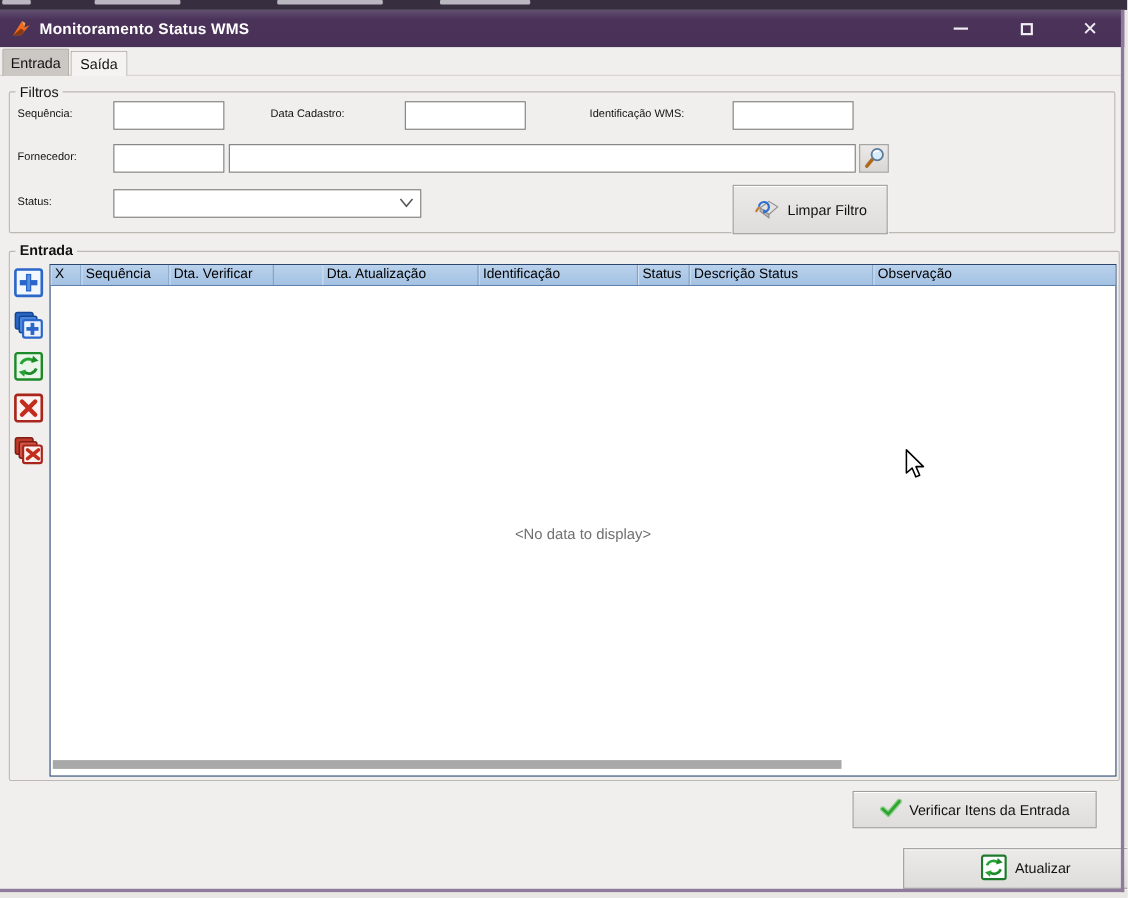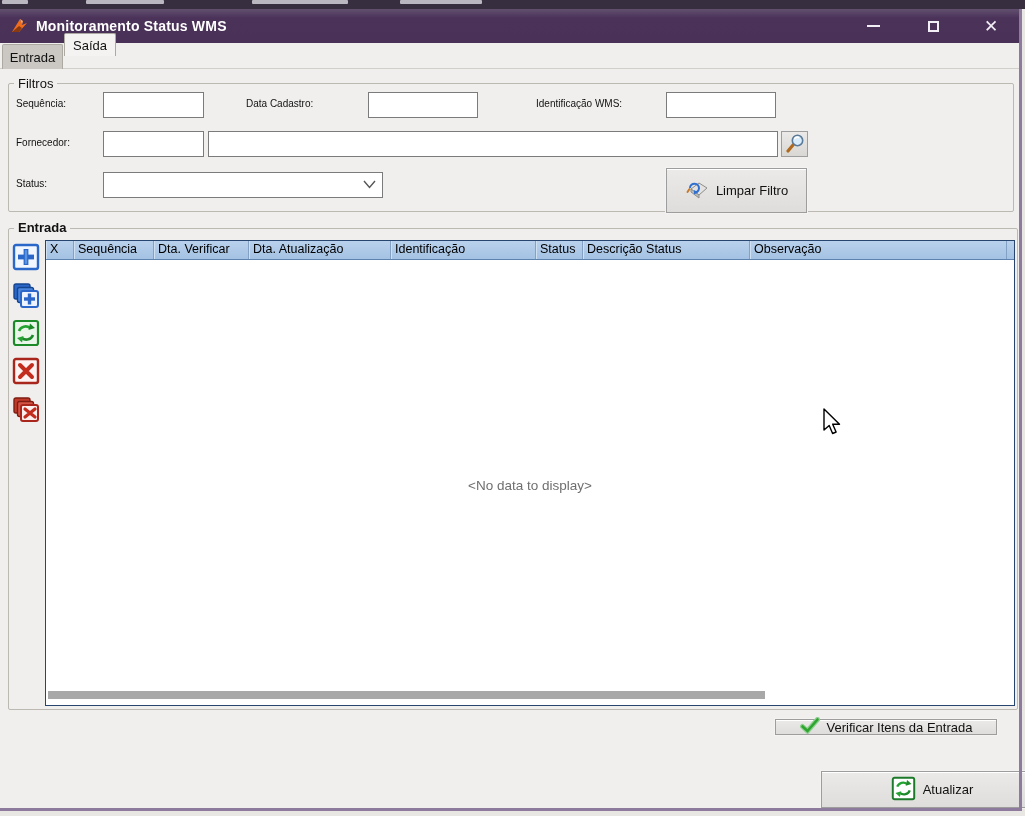--- a/index.html
+++ b/index.html
@@ -93,21 +93,21 @@
       </div>
     <div class="win-btn" style="left:975px;">
         <span class="close-glyph">✕</span>
       </div>
   </div>
 
   <div class="tabbar"></div>
   <div class="tab active" style="left:2px;top:44px;width:61px;height:25px;">
       <span>Entrada</span>
     </div>
-  <div class="tab inactive" style="left:64px;top:33px;width:52px;height:23px;align-items:center;">
+  <div class="tab inactive" style="left:64px;top:46px;width:52px;height:23px;align-items:center;">
       <span>Saída</span>
     </div>
   <div class="tab inactive" style="left:114px;top:46px;width:93px;height:23px;margin-top:35px;">
       <span>Log de Erros</span>
     </div>
 
   <div class="client"></div>
 
   <div class="groupbox" style="left:8px;top:83px;width:1006px;height:129px;"></div>
   <span class="group-label" style="left:14px;top:76px;">Filtros</span>
@@ -208,31 +208,31 @@
         <path d="M13 14 L23 22 M23 14 L13 22" stroke="#c22d1e" stroke-width="3.2" stroke-linecap="round"></path>
       </svg>
     </span>
   </button>
 
   <div class="grid">
     <div class="grid-header">
         <div class="hcell" style="width: 28px;">X</div>
         <div class="hcell" style="width: 80px;">Sequência</div>
         <div class="hcell" style="width: 95px;">Dta. Verificar</div>
-        <div class="hcell" style="width: 142px;">Dta. Atualização</div>
+        <div class="hcell" style="width: 142px; margin-left: 44px;">Dta. Atualização</div>
         <div class="hcell" style="width: 145px;">Identificação</div>
         <div class="hcell" style="width: 47px;">Status</div>
         <div class="hcell" style="width: 167px;">Descrição Status</div>
         <div class="hcell" style="width: 257px;">Observação</div>
       </div>
     <div class="empty-msg">&lt;No data to display&gt;</div>
     <div class="hscroll-thumb"></div>
   </div>
 
-  <button class="btn3d" style="left:775px;top:719px;width:222px;height:16px;">
+  <button class="btn3d" style="left:775px;top:719px;width:222px;height:34px;">
     <span>
       <svg width="20" height="17" viewBox="0 0 20 17">
         <path d="M2.5 9.5 L7.5 14 L17.5 2.5" fill="none" stroke="#8fcf8f" stroke-width="5" stroke-linecap="round"></path>
         <path d="M2.5 9.5 L7.5 14 L17.5 2.5" fill="none" stroke="#2ea52e" stroke-width="2.6" stroke-linecap="round"></path>
       </svg>
     </span>
     <span>Verificar Itens da Entrada</span>
   </button>
 
   <button class="btn3d" style="left:775px;top:771px;width:222px;height:37px;margin-left:46px;">

